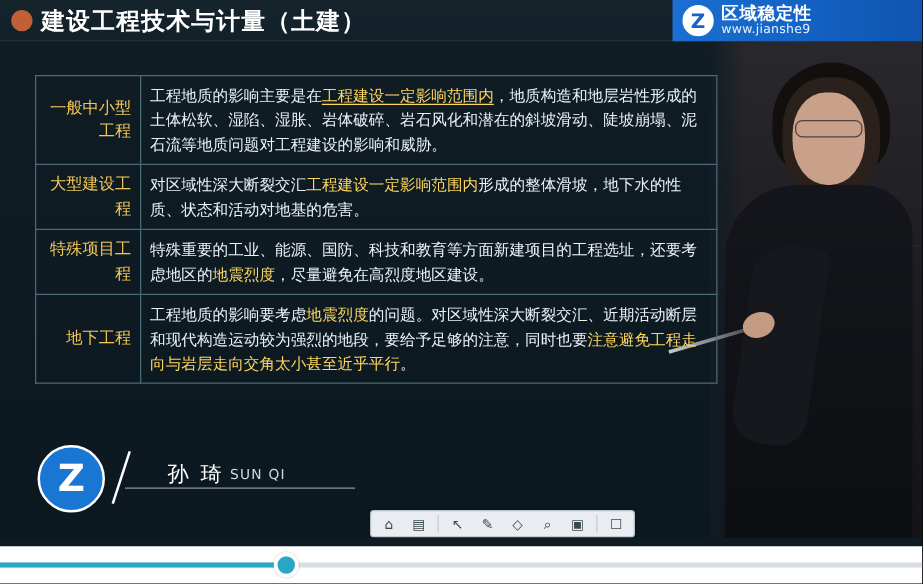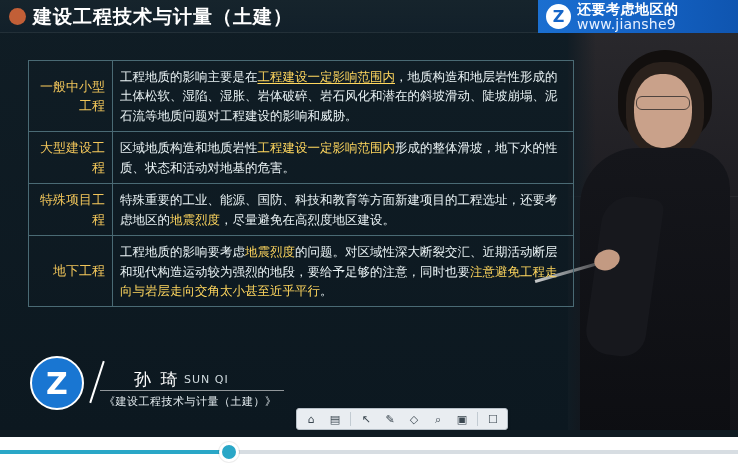--- a/index.html
+++ b/index.html
@@ -127,21 +127,21 @@
     font-weight: bold;
     font-size: 16px;
     display: flex; align-items: center; justify-content: center;
     font-family: "DejaVu Sans", sans-serif;
   }
   .brand-text { line-height: 1.05; }
   .brand-name {
     color: #ffffff; font-size: 14px; font-weight: bold; letter-spacing: .5px;
   }
   .brand-url {
-    color: #e8f1ff; font-size: 14px; letter-spacing: .2px;
+    color: #e8f1ff; font-size: 10px; letter-spacing: .2px;
   }
 
   
   .slide-table {
     position: absolute; left: 28px; top: 60px;
     width: 545px;
     border-collapse: collapse;
     table-layout: fixed;
   }
   .slide-table td {
@@ -267,54 +267,53 @@
     <div class="person-arm"></div>
     <div class="pointer-stick"></div>
     <div class="person-hand"></div>
 
     <div class="header">
       <div class="header-dot"></div>
       <div class="header-title">建设工程技术与计量（土建）</div>
       <div class="brand">
         <div class="brand-logo">Z</div>
         <div class="brand-text">
-          <div class="brand-name">还要考虑地区的</div>
+          <div class="brand-name">区域稳定性</div>
           <div class="brand-url">www.jianshe9</div>
         </div>
       </div>
     </div>
 
     <table class="slide-table">
       <tbody id="slide-rows">
           <tr>
             <td class="col-head">一般中小型工程</td>
             <td class="col-body"><span>工程地质的影响主要是在</span><span class="hl-u">工程建设一定影响范围内</span><span>，地质构造和地层岩性形成的土体松软、湿陷、湿胀、岩体破碎、岩石风化和潜在的斜坡滑动、陡坡崩塌、泥石流等地质问题对工程建设的影响和威胁。</span></td>
           </tr>
           <tr>
             <td class="col-head">大型建设工程</td>
-            <td class="col-body"><span>区域地质构造和地质岩性</span><span class="hl-y">工程建设一定影响范围内</span><span>形成的整体滑坡，地下水的性质、状态和活动对地基的危害。</span></td>
+            <td class="col-body"><span>对区域性深大断裂交汇</span><span class="hl-y">工程建设一定影响范围内</span><span>形成的整体滑坡，地下水的性质、状态和活动对地基的危害。</span></td>
           </tr>
           <tr>
             <td class="col-head">特殊项目工程</td>
             <td class="col-body"><span>特殊重要的工业、能源、国防、科技和教育等方面新建项目的工程选址，还要考虑地区的</span><span class="hl-y">地震烈度</span><span>，尽量避免在高烈度地区建设。</span></td>
           </tr>
           <tr>
             <td class="col-head">地下工程</td>
             <td class="col-body"><span>工程地质的影响要考虑</span><span class="hl-y">地震烈度</span><span>的问题。对区域性深大断裂交汇、近期活动断层和现代构造运动较为强烈的地段，要给予足够的注意，同时也要</span><span class="hl-y">注意避免工程走向与岩层走向交角太小甚至近乎平行</span><span>。</span></td>
           </tr>
         </tbody>
     </table>
 
     <div class="nameplate">
       <div class="np-circle">Z</div>
       <div class="np-slash"></div>
       <div class="np-rule"></div>
       <div class="np-name">孙 琦</div>
       <div class="np-pinyin">SUN QI</div>
-      <div class="np-course">《建设工程技术与计量（土建）》</div>
     </div>
 
     <div class="toolbar" id="toolbar">
         <div class="tb-btn">⌂</div>
         <div class="tb-btn">▤</div>
         <div class="tb-sep"></div>
         <div class="tb-btn">↖</div>
         <div class="tb-btn">✎</div>
         <div class="tb-btn">◇</div>
         <div class="tb-btn">⌕</div>

